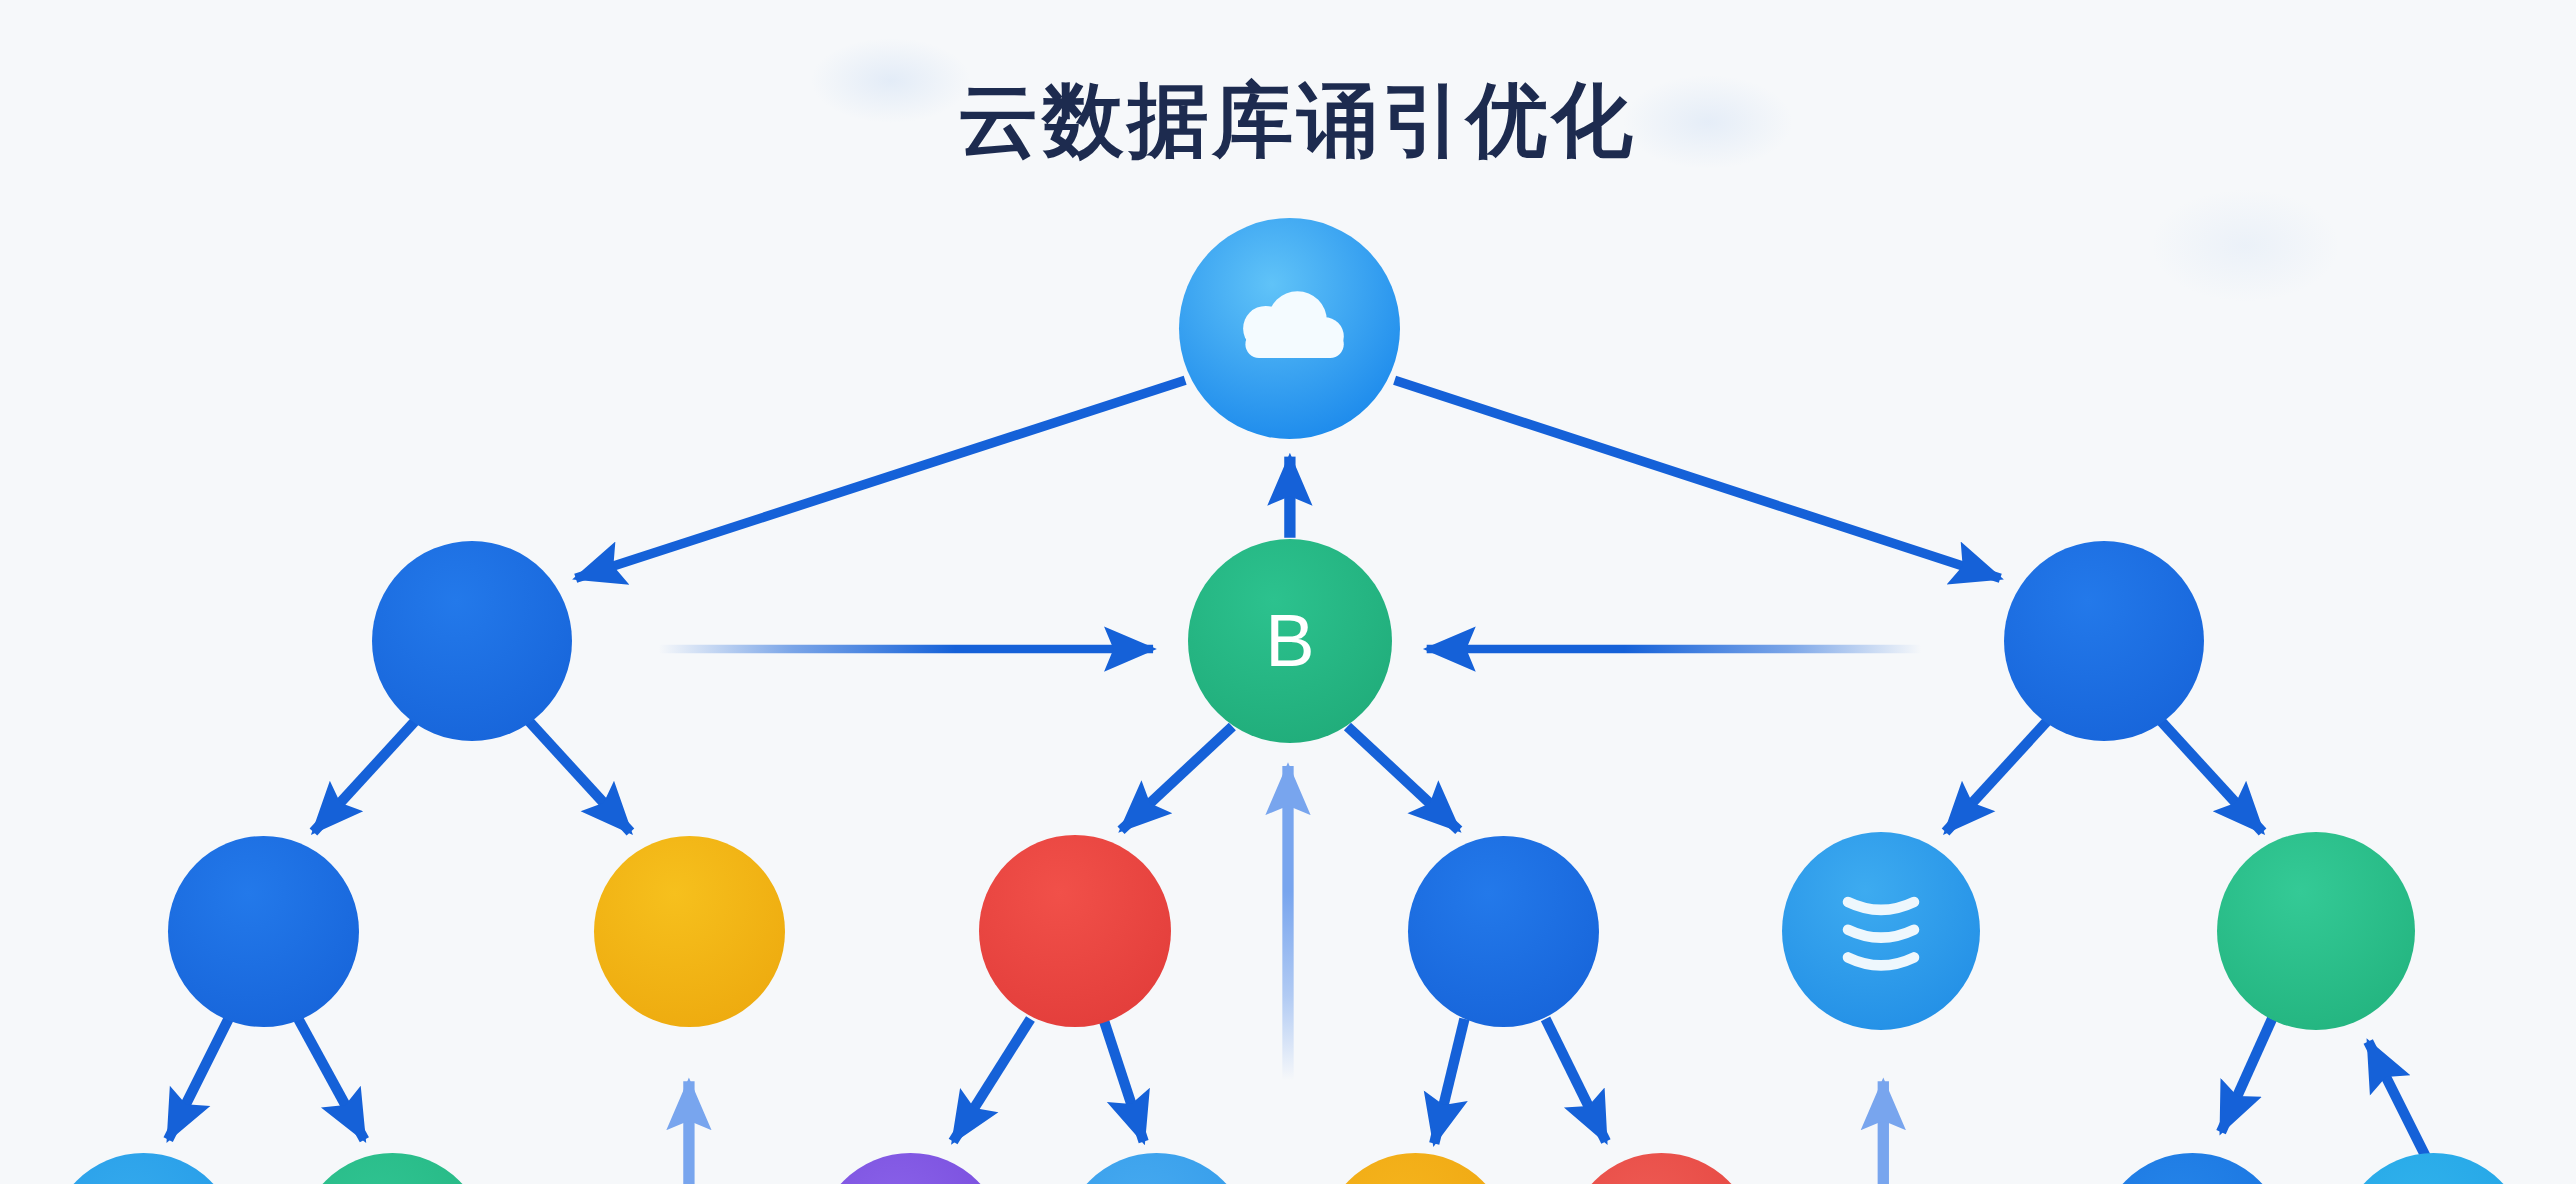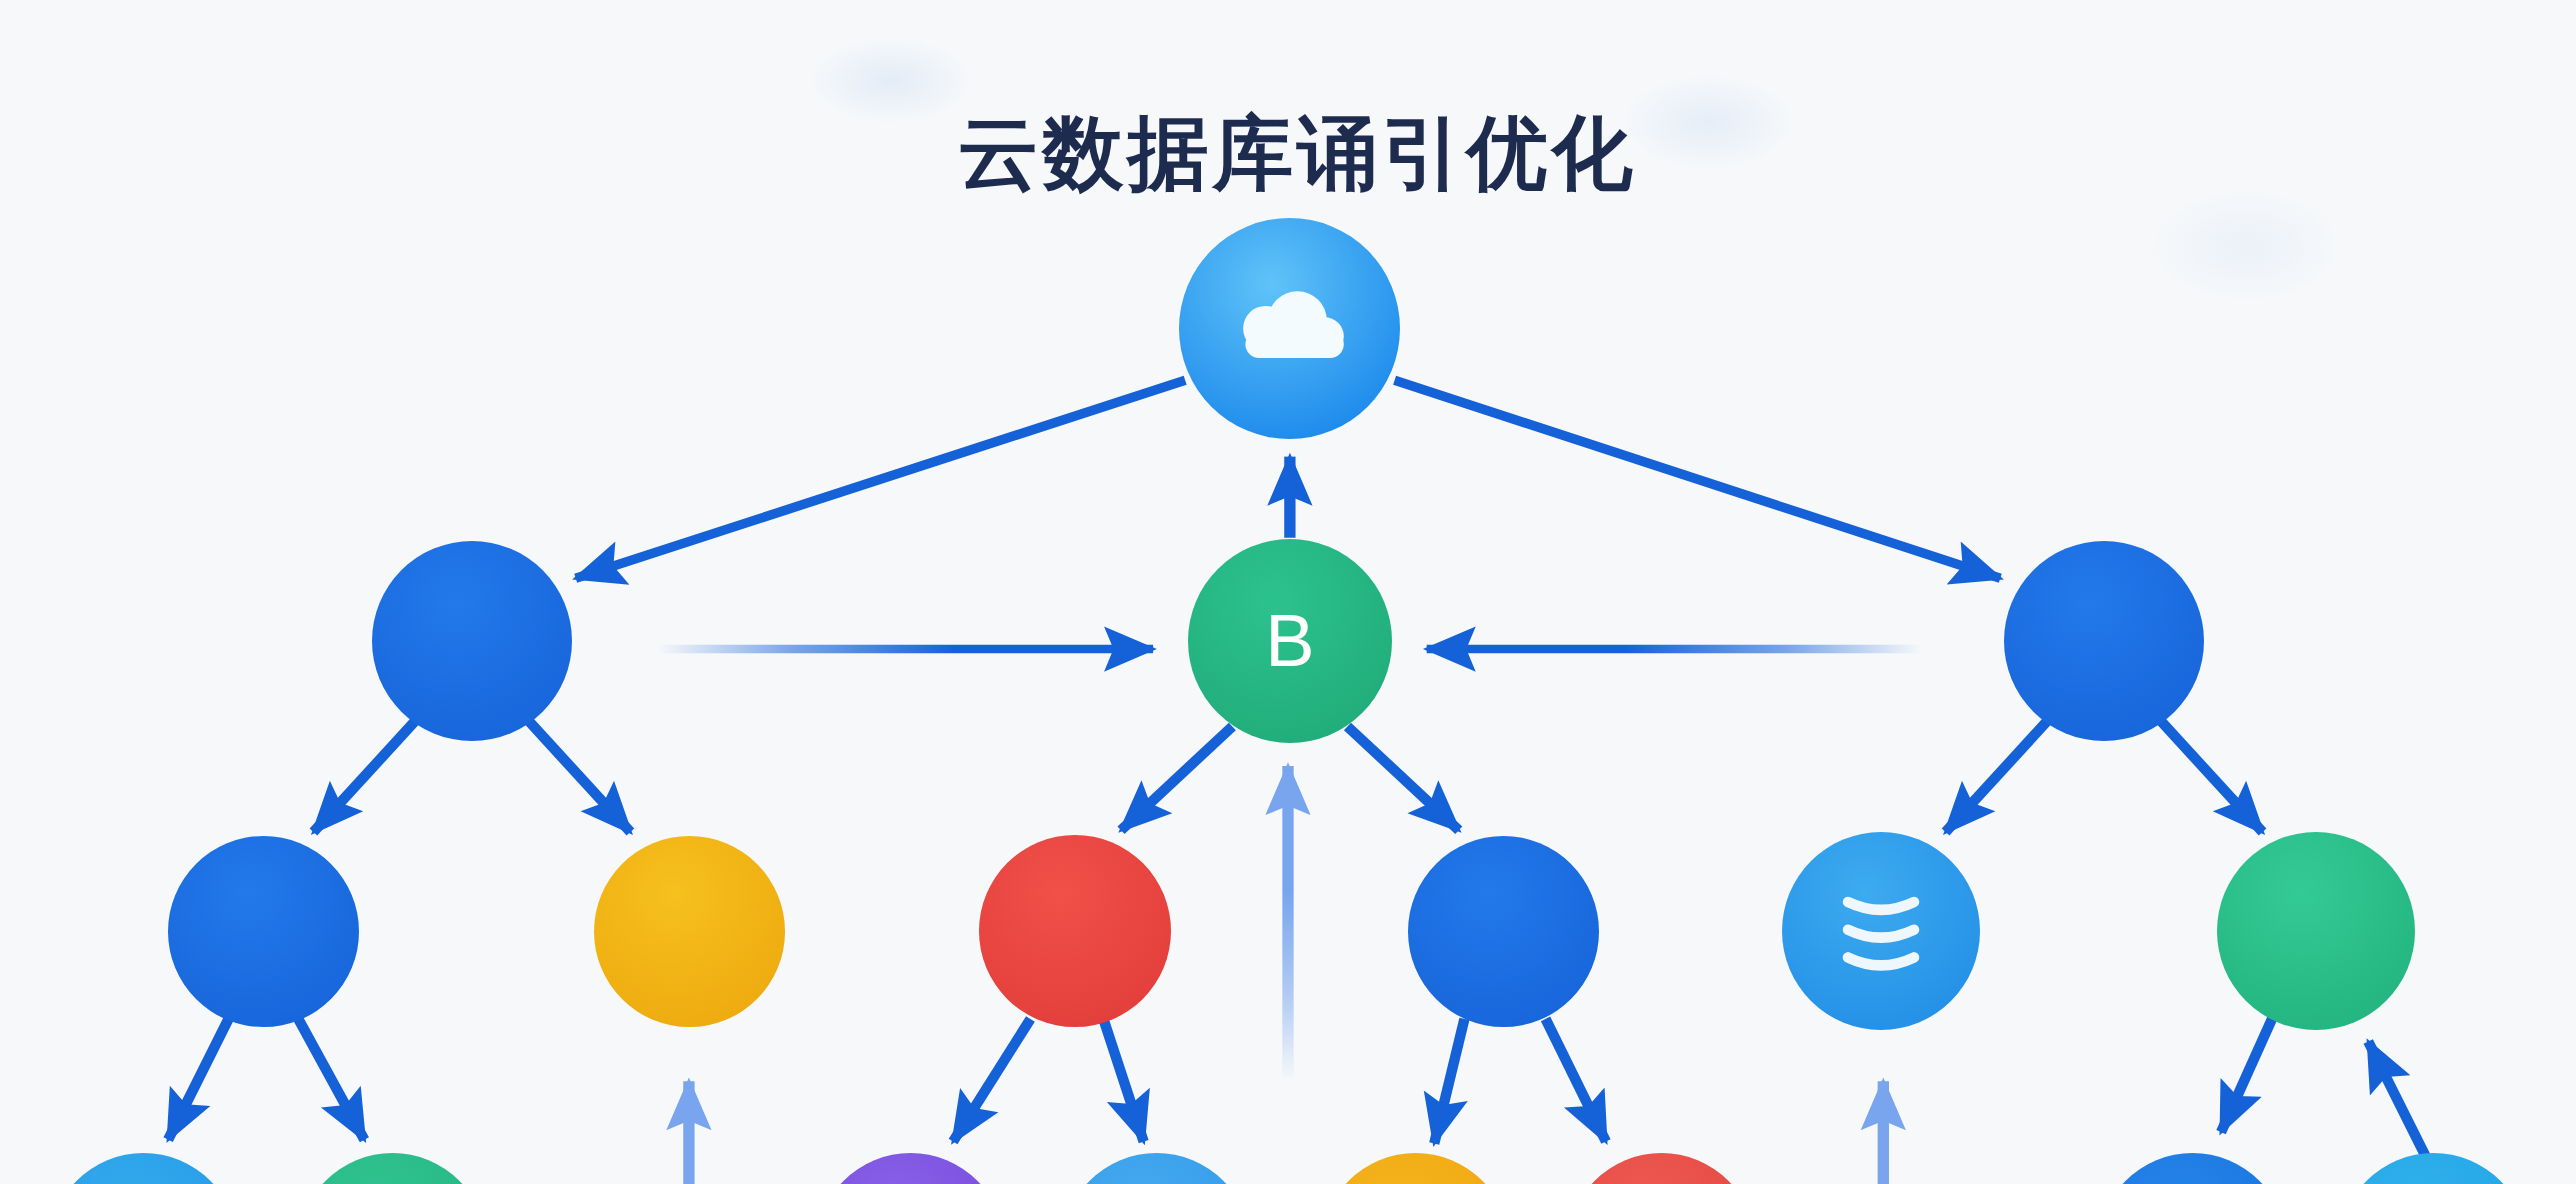--- a/index.html
+++ b/index.html
@@ -5,21 +5,21 @@
   html,body{margin:0;padding:0;}
   body{
     width:2576px;height:1184px;overflow:hidden;
     background:#f6f8fa;
     font-family:"Liberation Sans","DejaVu Sans",sans-serif;
     position:relative;
   }
   #canvas{position:absolute;inset:0;width:2576px;height:1184px;}
   .smudge{position:absolute;border-radius:50%;pointer-events:none;}
   #page-title{
-    position:absolute;top:100px;left:1297px;transform:translateX(-50%);
+    position:absolute;top:67px;left:1297px;transform:translateX(-50%);
     font-size:81px;font-weight:700;letter-spacing:3.8px;white-space:nowrap;
     color:#1d2b4f;
   }
   #edges-layer{position:absolute;left:0;top:0;}
   #nodes-layer{position:absolute;inset:0;}
   .tree-node{
     position:absolute;border-radius:50%;
     display:flex;align-items:center;justify-content:center;
   }
   .node-label{

